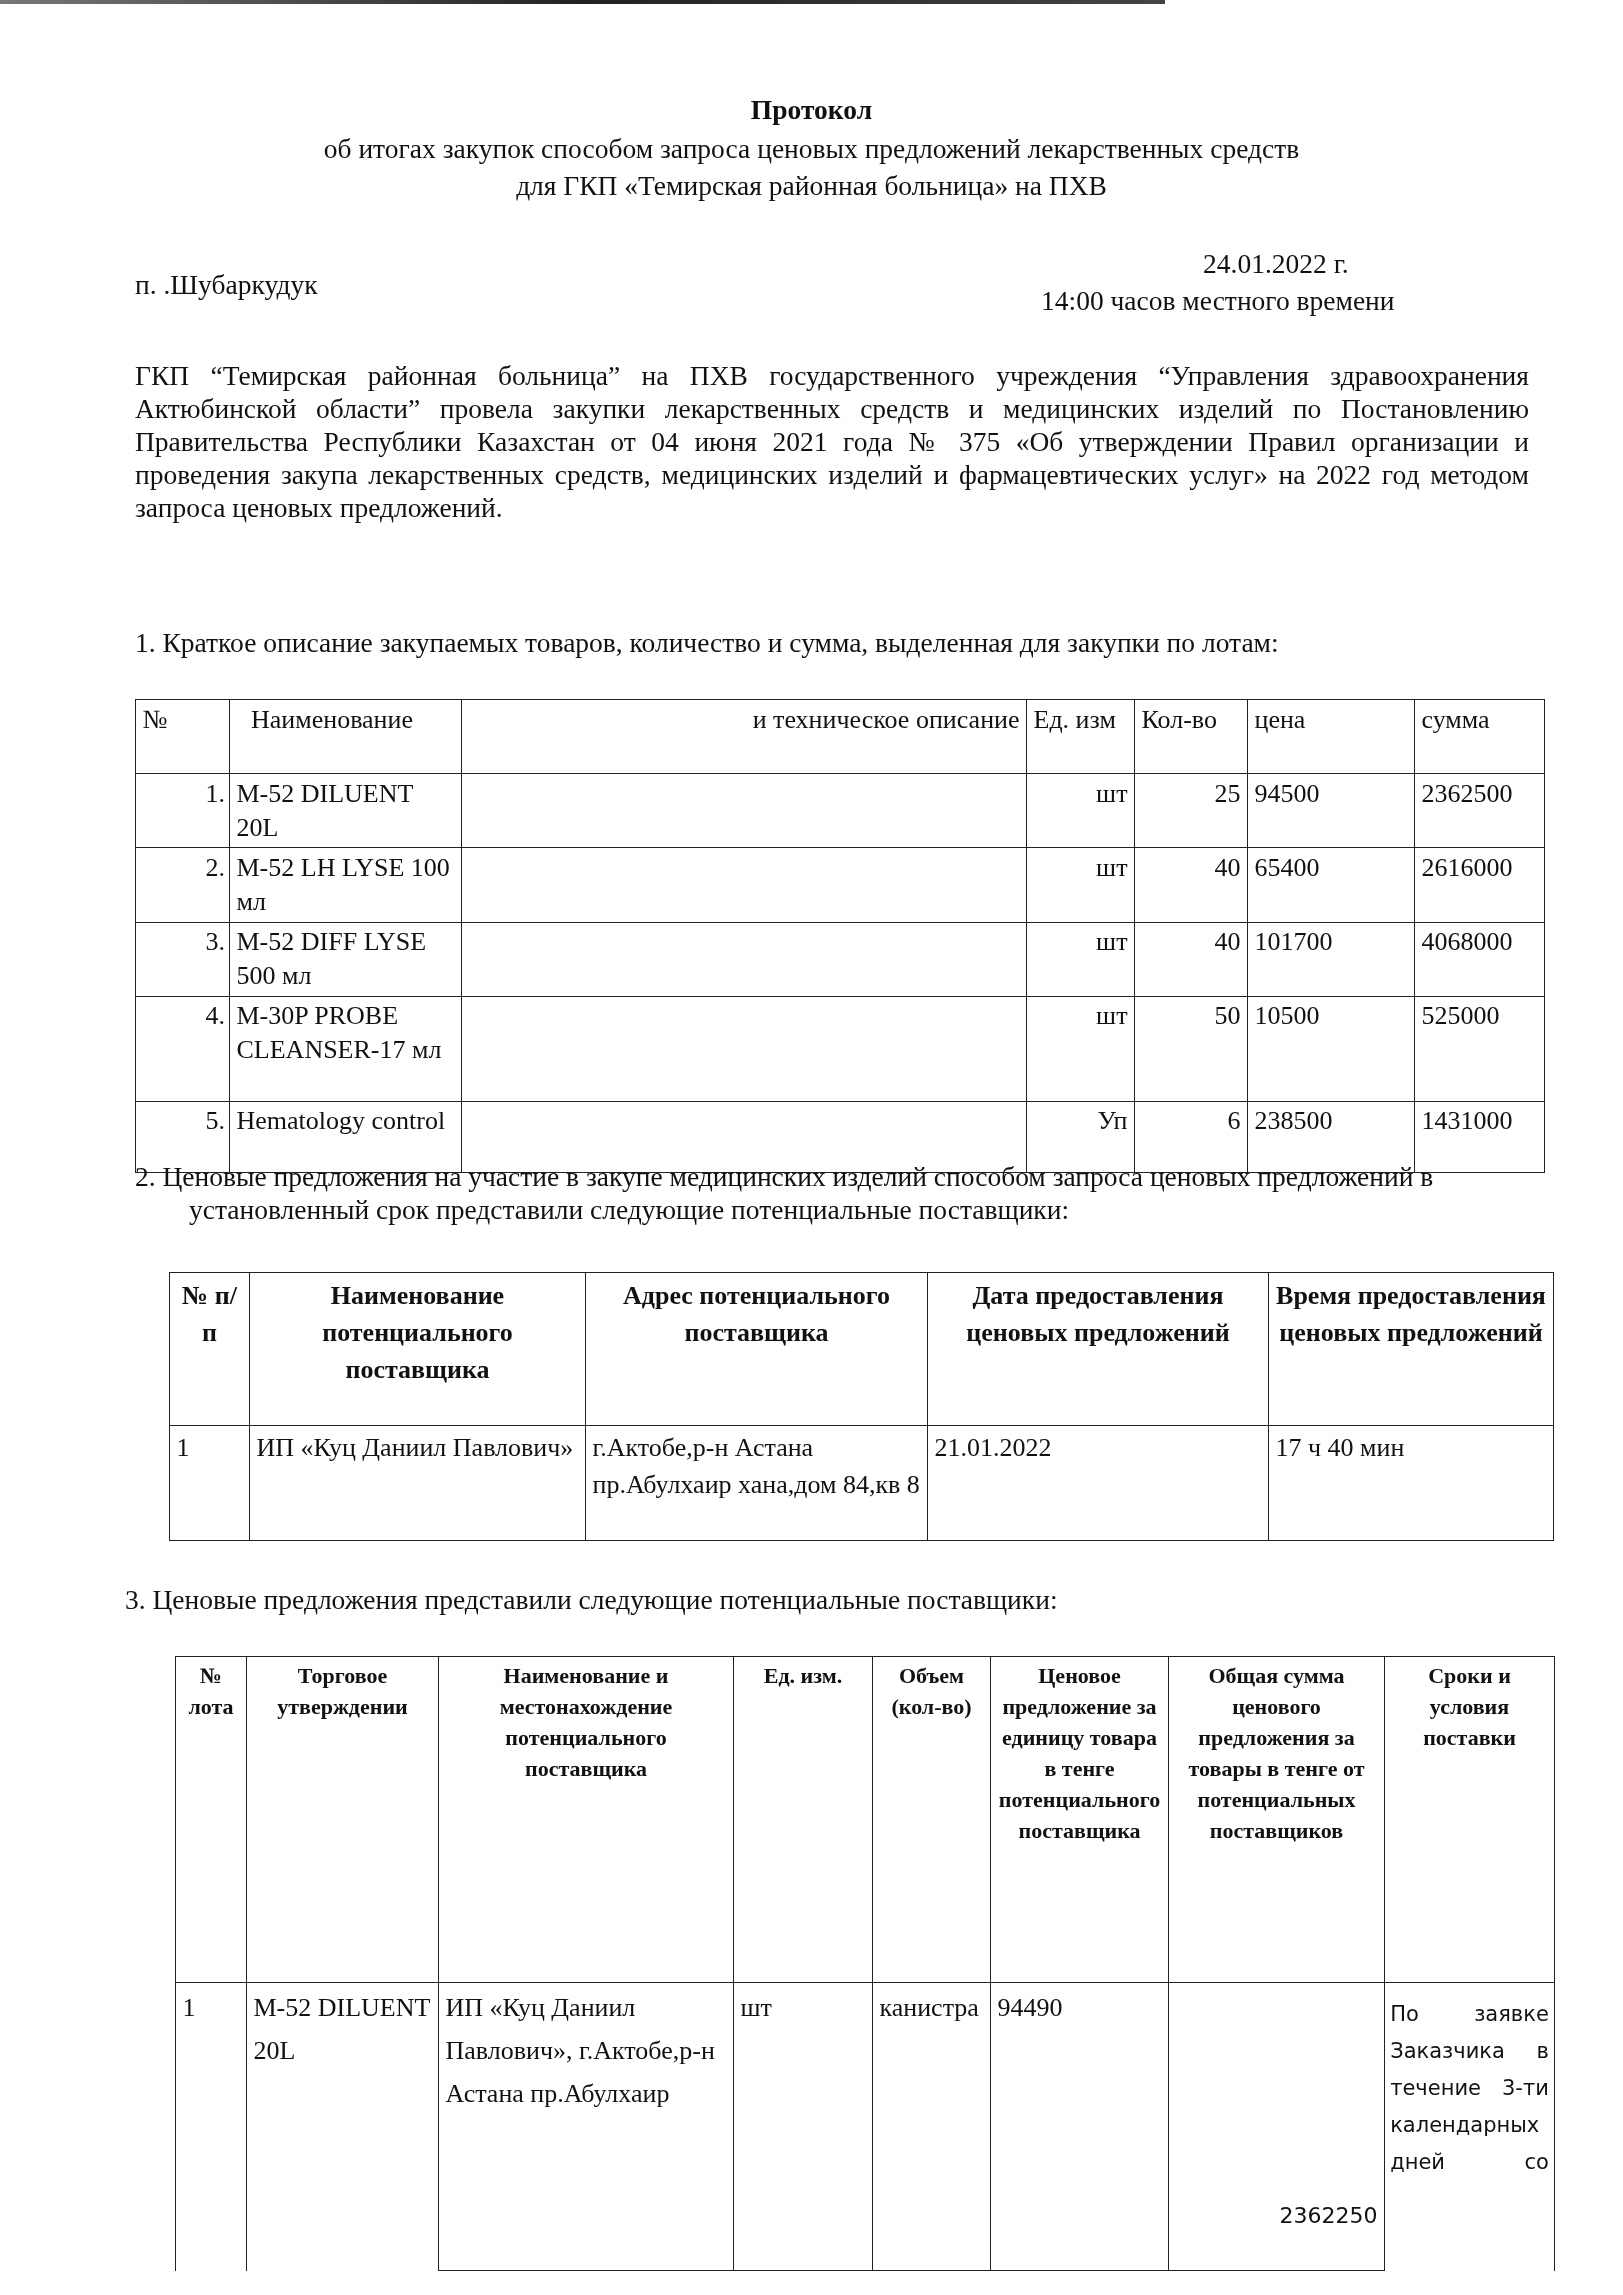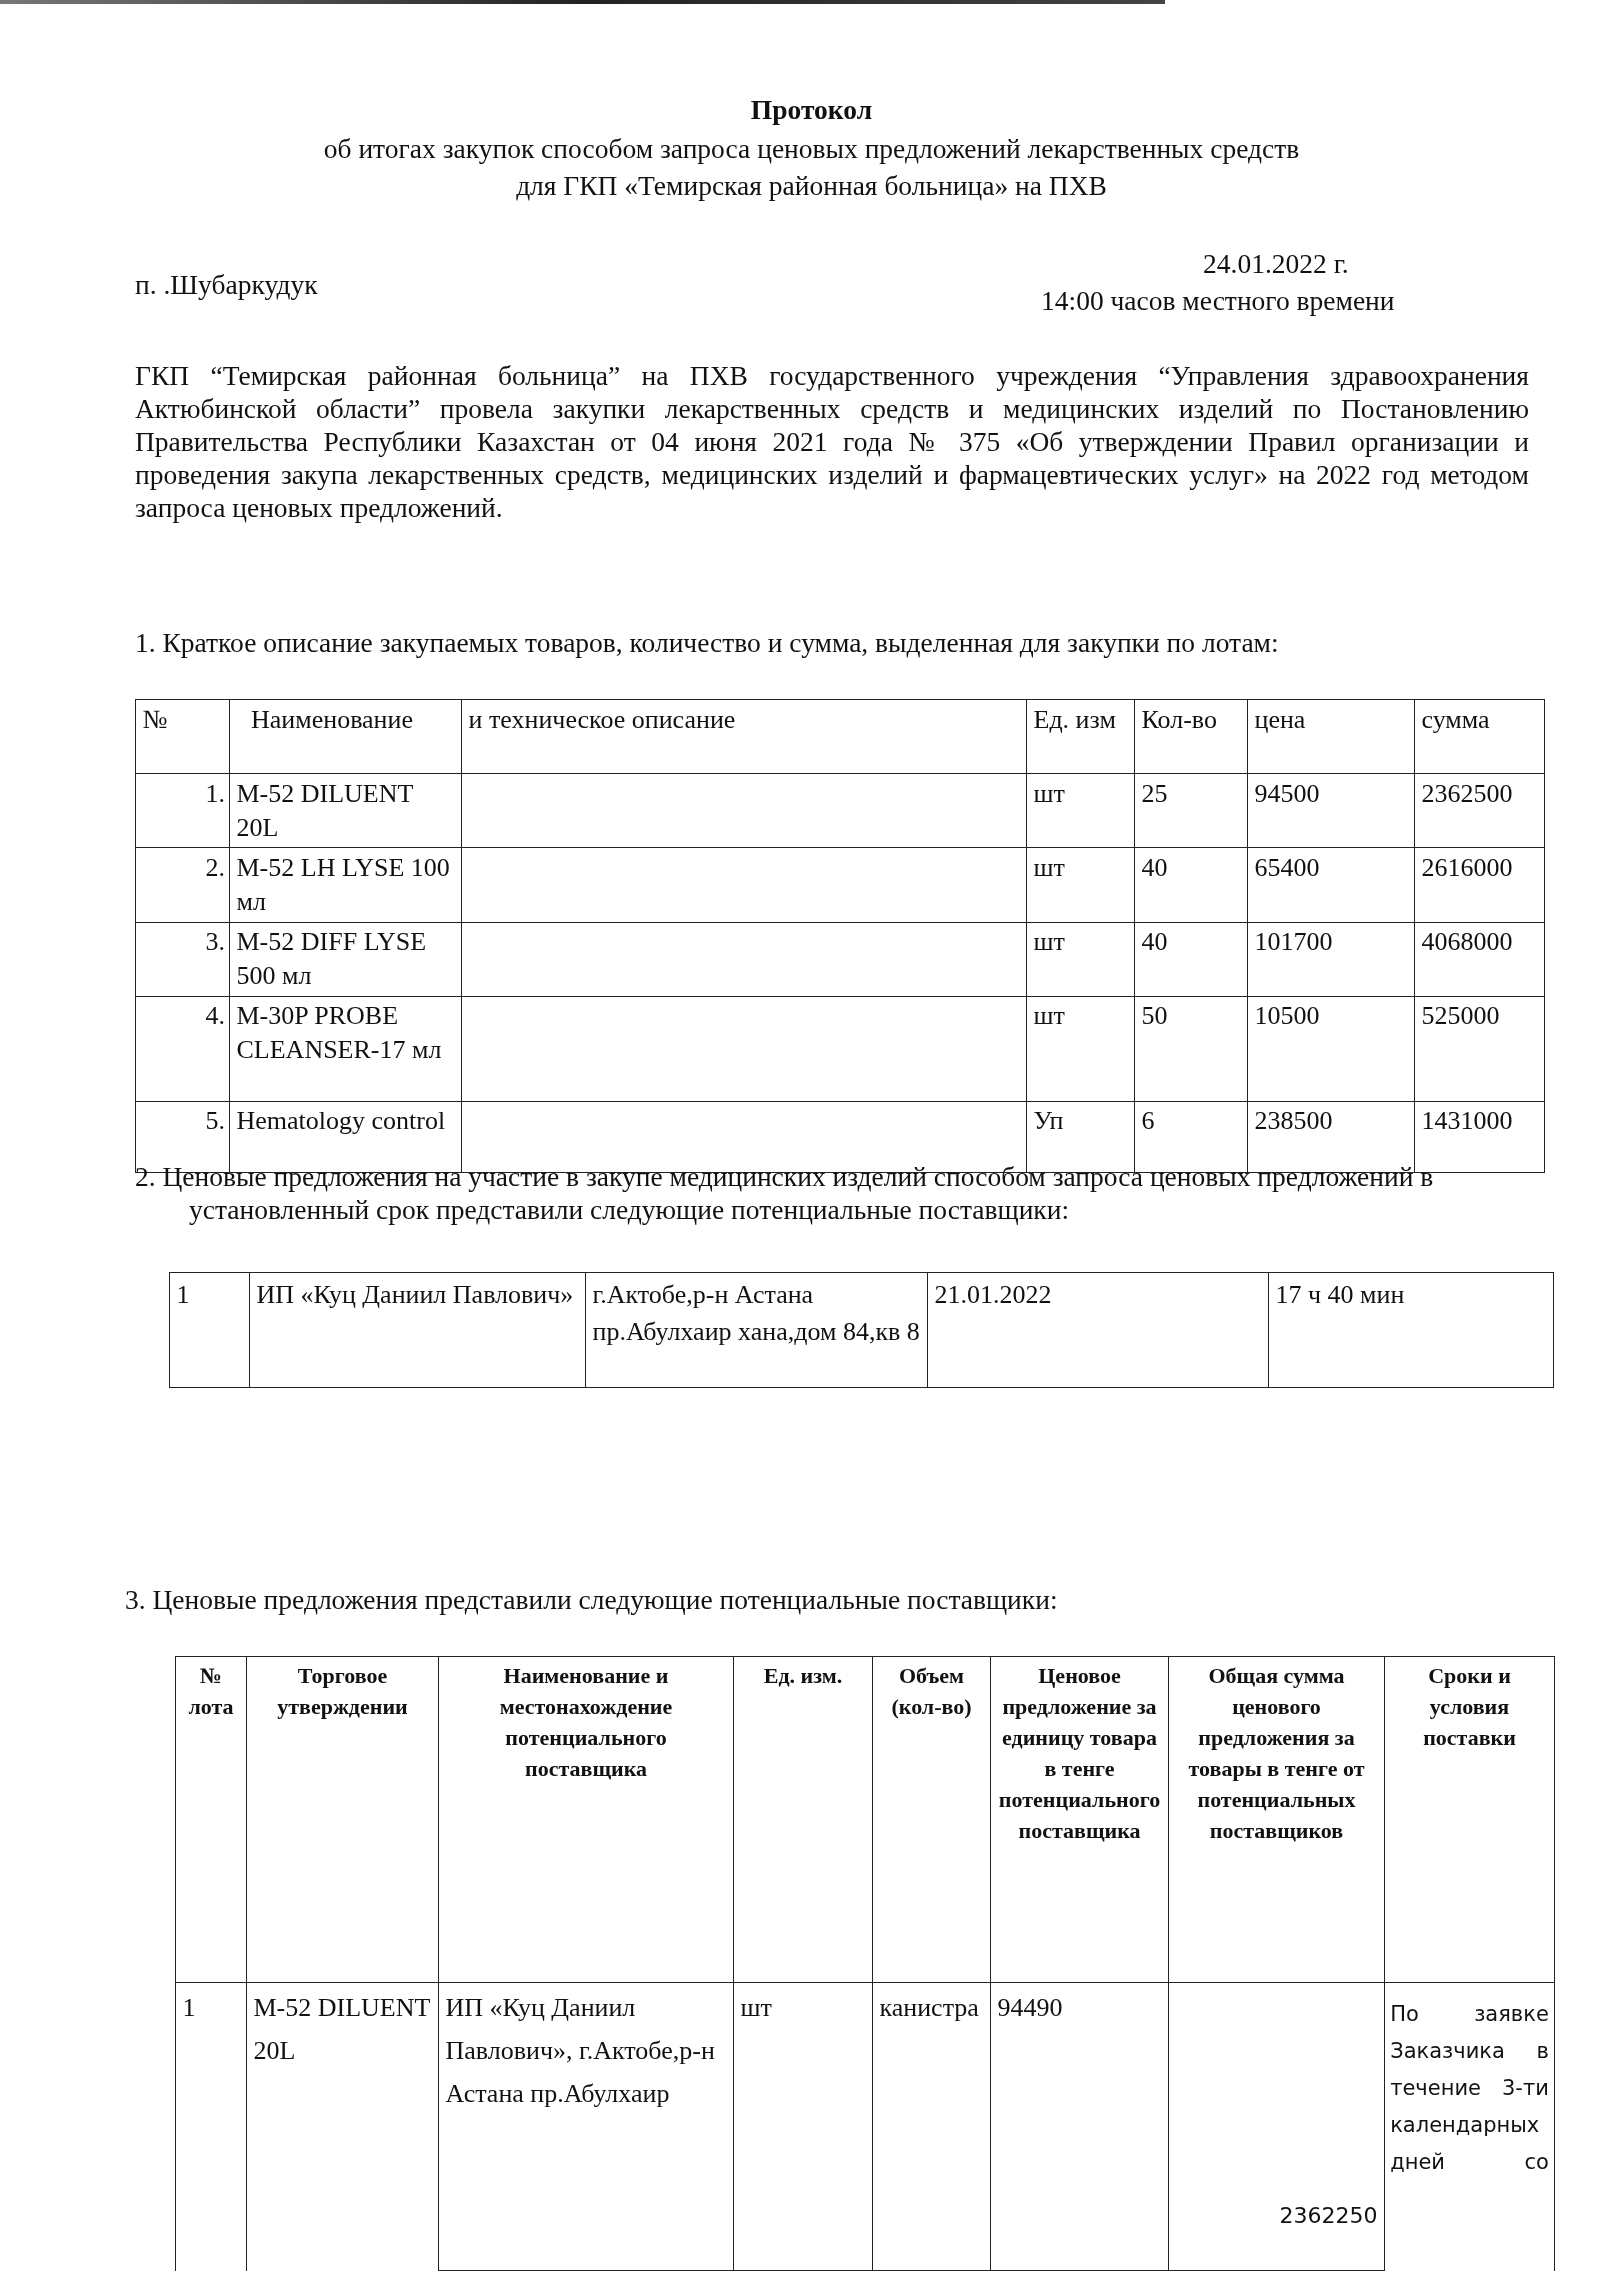--- a/index.html
+++ b/index.html
@@ -14,21 +14,21 @@
   }
   .abs { position: absolute; }
   .title { left: 0; width: 1623px; text-align: center; font-size: 27.5px; line-height: 34px; }
   .body-text { font-size: 27.5px; line-height: 33px; }
   .justify { text-align: justify; text-align-last: left; }
   table { border-collapse: collapse; position: absolute; table-layout: fixed; }
   td, th { border: 1.3px solid #222; vertical-align: top; padding: 2.6px 6.5px; font-weight: normal; }
   .t1 { left: 135px; top: 699px; width: 1409px; font-size: 26px; line-height: 34px; }
   .t1 tr.hdr td { height: 68px; }
   .t1 td.num { text-align: right; padding-right: 3.9px; }
-  .t1 td.center { text-align: left; margin-top: 20px; }
+  .t1 td.center { text-align: right; margin-top: 20px; }
   .t2 { left: 169px; top: 1272px; width: 1384px; font-size: 26px; line-height: 37px; }
   .t2 th { font-weight: bold; text-align: center; padding-top: 3.9px; }
   .t3 { left: 175px; top: 1656px; width: 1378px; font-size: 22px; line-height: 31px; }
   .t3 th { font-weight: bold; text-align: center; padding: 2.6px 3.9px; }
   .t3 td.big { font-size: 26px; line-height: 43px; }
   .t3 td.cond { font-family: "DejaVu Sans", sans-serif; font-size: 21px; line-height: 37px; text-align: justify; text-align-last: justify; padding: 13px 5.2px 0 5.2px; }
   .t3 td.sum { vertical-align: bottom; text-align: right; font-family: "DejaVu Sans", sans-serif; font-size: 22px; padding-bottom: 39px; }
   .t3 tr.open td { border-bottom: none; }
   .t3 tr.open td.closed { border-bottom: 1.3px solid #222; }
 </style>
@@ -121,20 +121,27 @@
 
 <table class="t2">
   <colgroup>
     <col style="width:80px">
       <col style="width:336px">
       <col style="width:342px">
       <col style="width:341px">
       <col style="width:285px">
   </colgroup>
   <tbody>
+      <tr style="height:153px">
+    <th>№ п/п</th>
+    <th>Наименование потенциального поставщика</th>
+    <th>Адрес потенциального поставщика</th>
+    <th>Дата предоставления ценовых предложений</th>
+    <th>Время предоставления ценовых предложений</th>
+  </tr>
   <tr style="height:115px">
     <td>1</td>
     <td>ИП «Куц Даниил Павлович»</td>
     <td>г.Актобе,р-н Астана пр.Абулхаир хана,дом 84,кв 8</td>
     <td>21.01.2022</td>
     <td>17 ч 40 мин</td>
   </tr>
 </tbody>
   </table>
 

